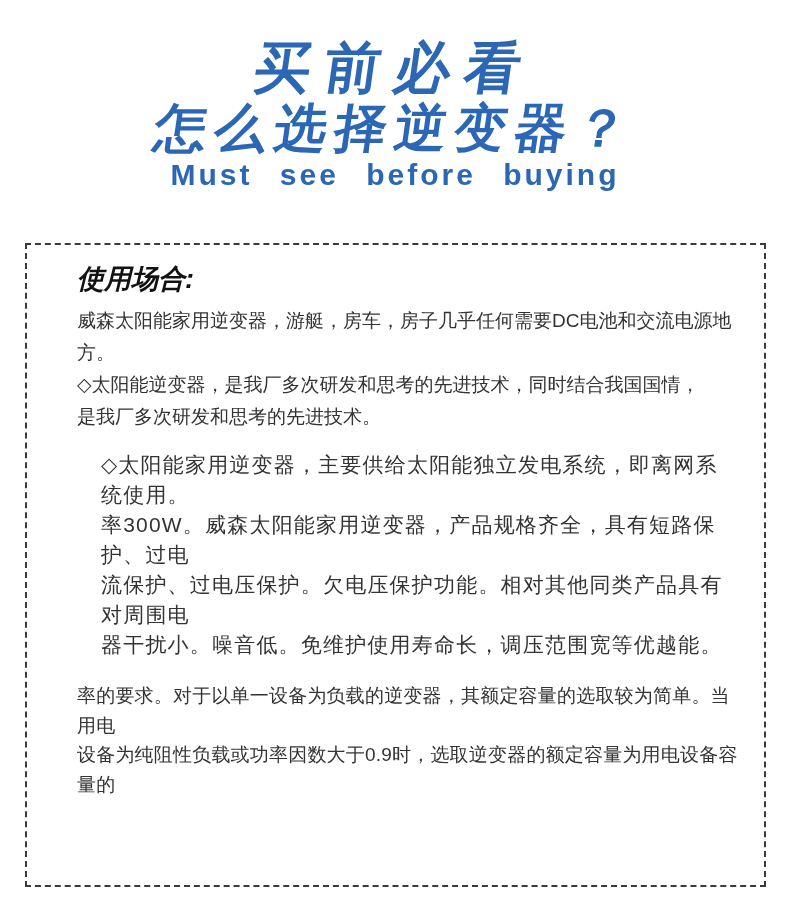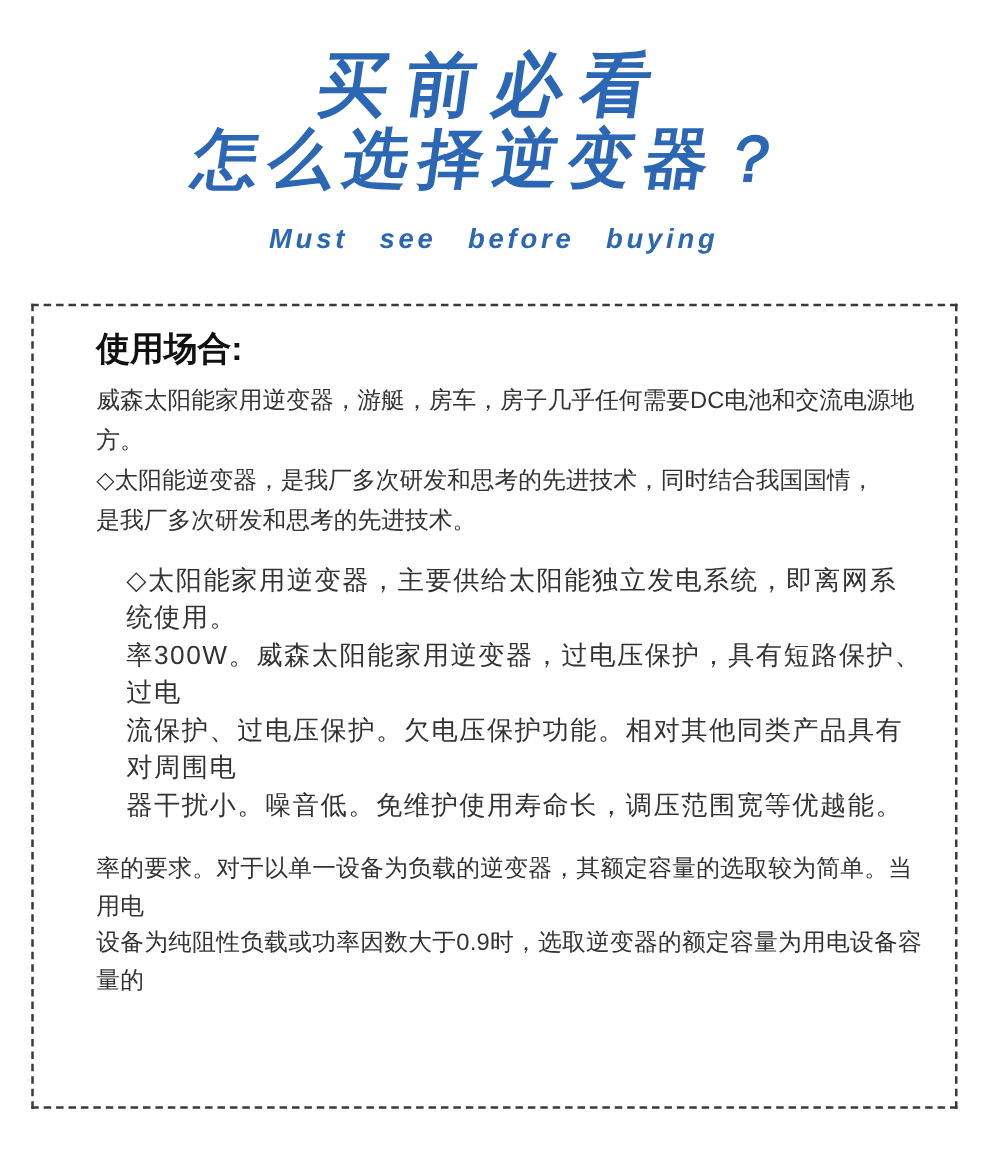--- a/index.html
+++ b/index.html
@@ -36,46 +36,46 @@
   .title-cn-2 {
     font-size: 52px;
     font-weight: 900;
     letter-spacing: 8px;
     line-height: 1.0;
     margin-top: 6px;
     transform: skewX(-8deg);
     white-space: nowrap;
   }
   .title-en {
-    font-size: 22px;
+    font-size: 30px;
     font-weight: 900;
-    font-style: italic;
     letter-spacing: 3px;
     word-spacing: 16px;
-    margin-top: 24px;
+    margin-top: 4px;
     white-space: nowrap;
   }
 
   
   .content-box {
     position: absolute;
     left: 25px;
     top: 243px;
     width: 741px;
     height: 644px;
     box-sizing: border-box;
     border: 2px dashed #3a3a3a;
     padding: 14px 26px 0 50px;
     color: #333333;
   }
   .section-heading {
     font-size: 27px;
     font-weight: bold;
     color: #111111;
     margin: 2px 0 8px 0;
+    font-style: italic;
   }
   .para { margin: 0; }
   .para-0 .line {
     font-size: 19px;
     line-height: 32px;
   }
   .para-1 {
     margin-top: 17px;
   }
   .para-1 .line {
@@ -111,21 +111,21 @@
     <div class="section-heading">使用场合:</div>
 
     <div class="para para-0">
       <div class="line">威森太阳能家用逆变器，游艇，房车，房子几乎任何需要DC电池和交流电源地方。</div>
       <div class="line">◇太阳能逆变器，是我厂多次研发和思考的先进技术，同时结合我国国情，</div>
       <div class="line">是我厂多次研发和思考的先进技术。</div>
     </div>
 
     <div class="para para-1">
       <div class="line">◇太阳能家用逆变器，主要供给太阳能独立发电系统，即离网系统使用。</div>
-      <div class="line">率300W。威森太阳能家用逆变器，过电压保护，具有短路保护、过电</div>
+      <div class="line">率300W。威森太阳能家用逆变器，产品规格齐全，具有短路保护、过电</div>
       <div class="line">流保护、过电压保护。欠电压保护功能。相对其他同类产品具有对周围电</div>
       <div class="line">器干扰小。噪音低。免维护使用寿命长，调压范围宽等优越能。</div>
     </div>
 
     <div class="para para-2">
       <div class="line">率的要求。对于以单一设备为负载的逆变器，其额定容量的选取较为简单。当用电</div>
       <div class="line">设备为纯阻性负载或功率因数大于0.9时，选取逆变器的额定容量为用电设备容量的</div>
 
     </div>
   </div>

